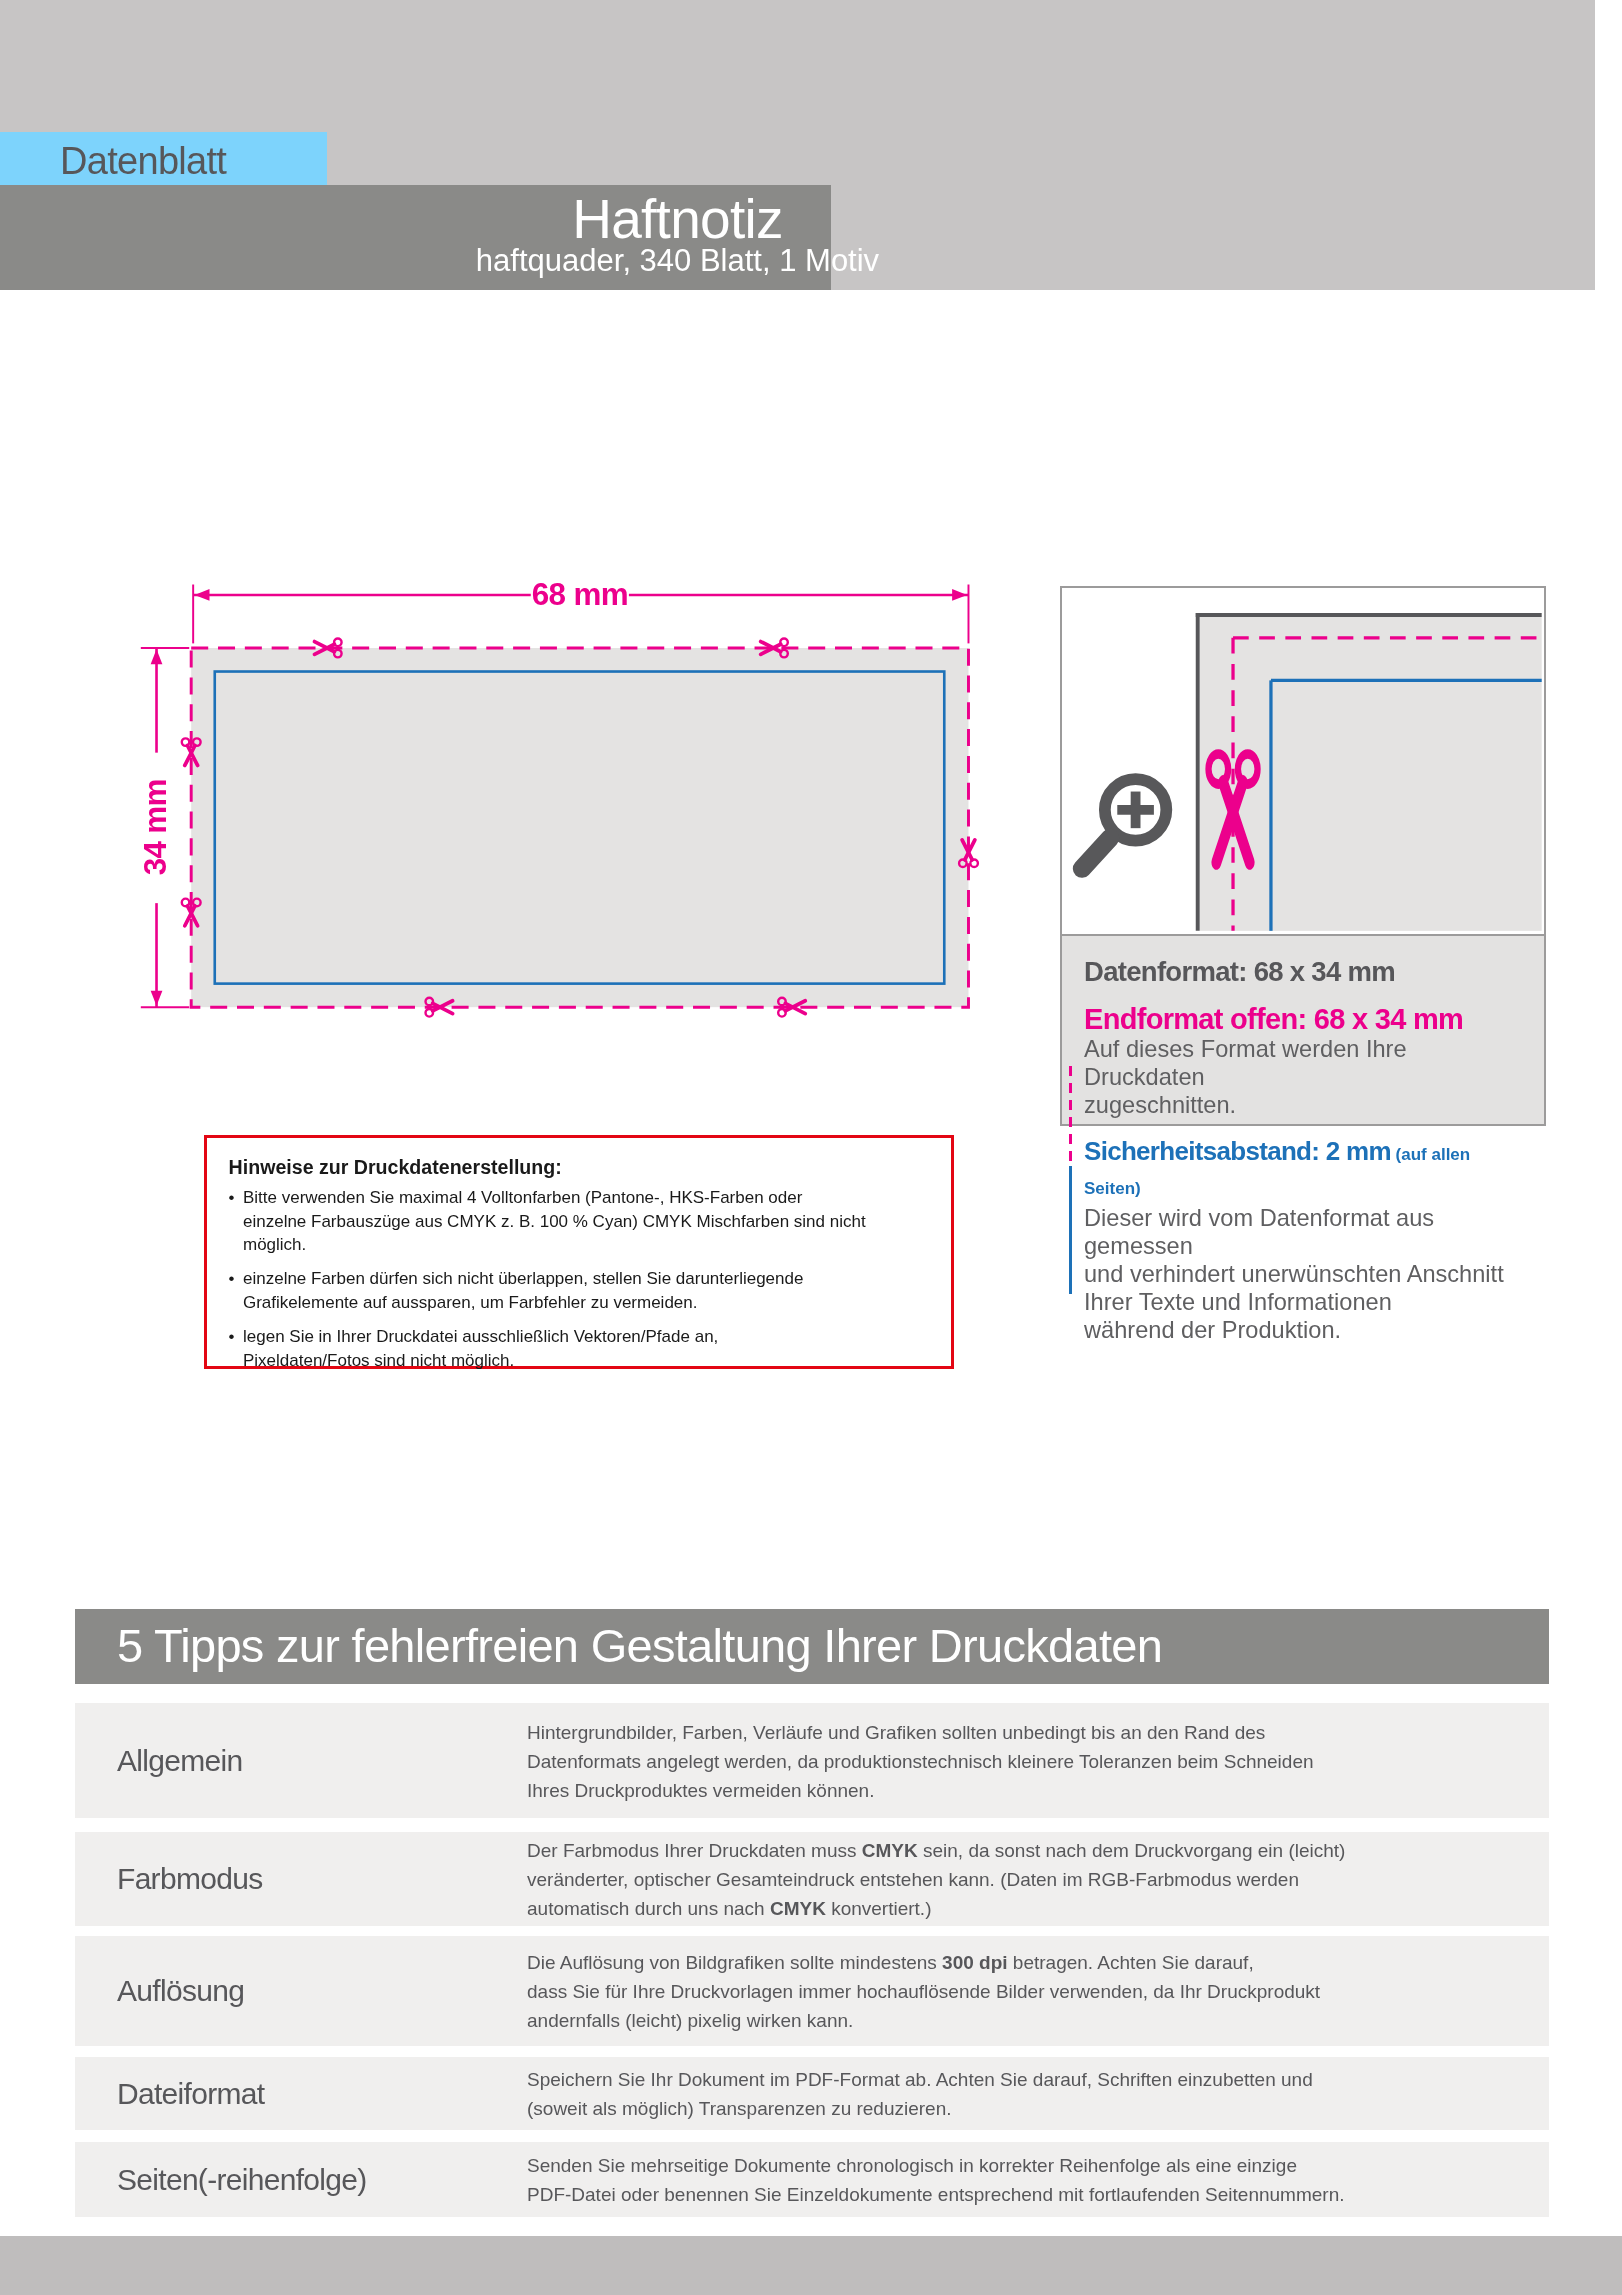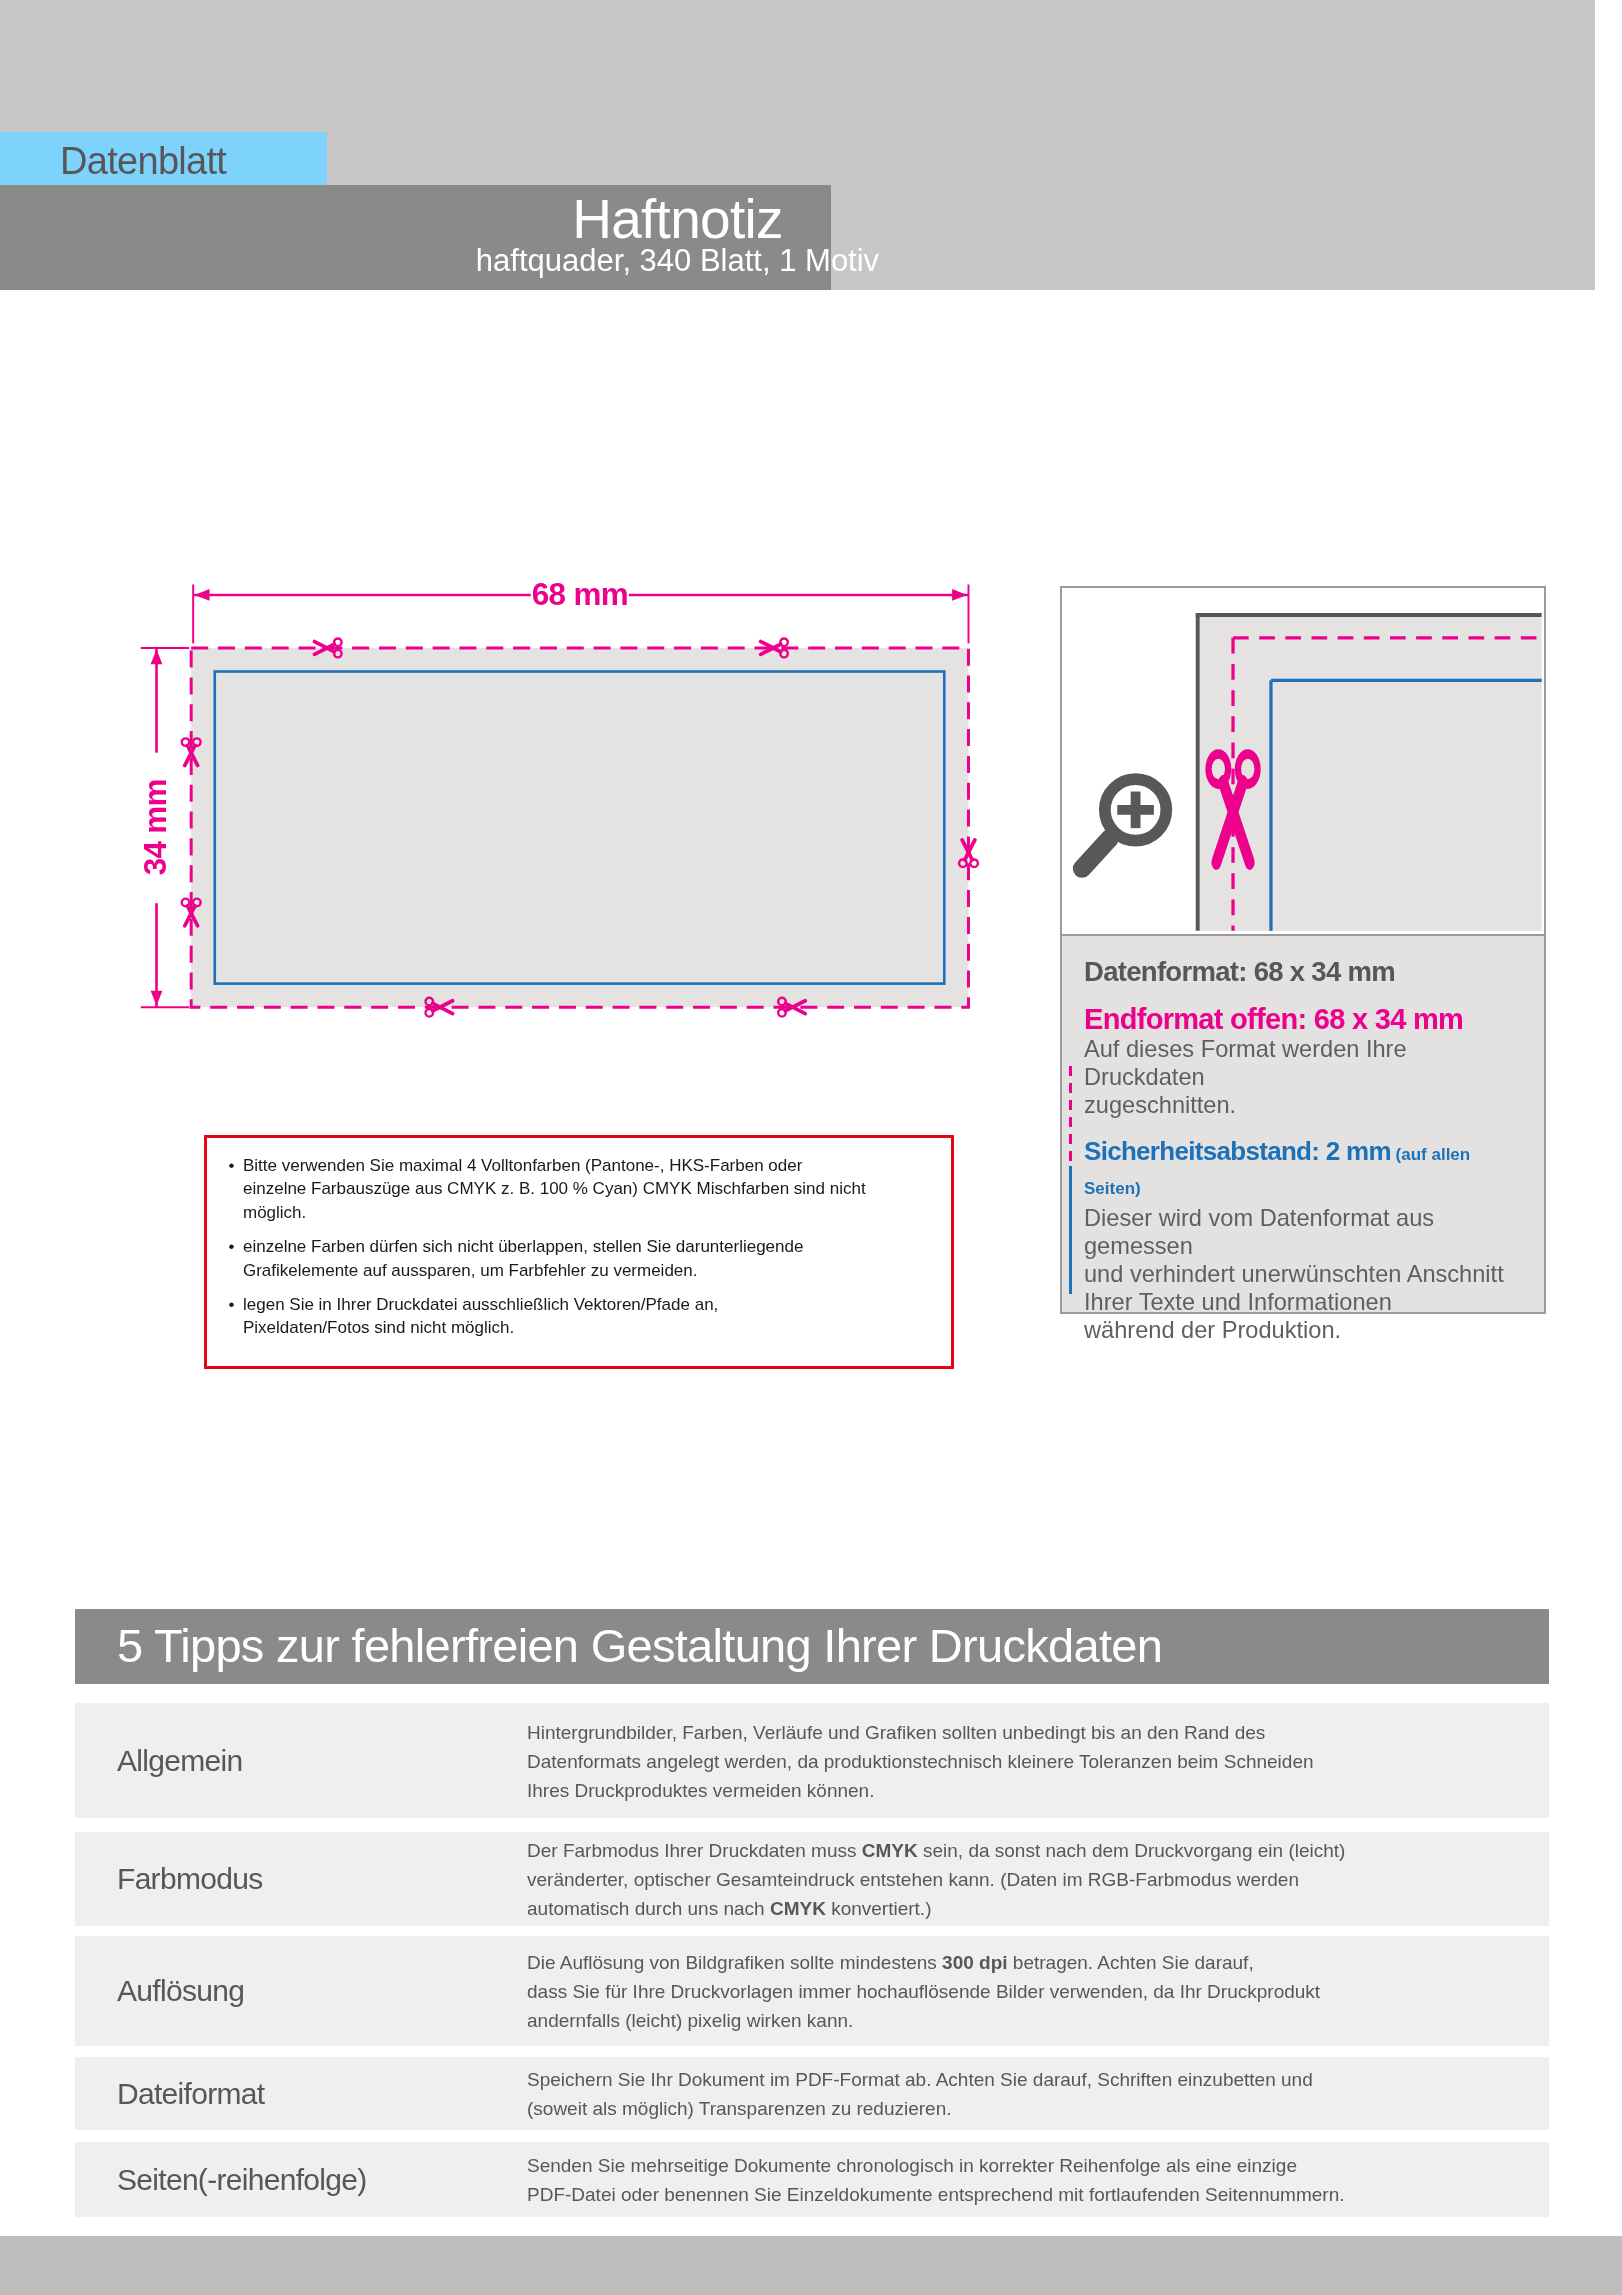--- a/index.html
+++ b/index.html
@@ -36,21 +36,21 @@
   .dim-text{font-family:"Liberation Sans",sans-serif;font-weight:bold;font-size:48px;letter-spacing:-1px;}
 
   
   .hinweise{left:204px;top:1135px;width:750px;height:234px;background:#ffffff;
     border:3.3px solid var(--red);box-sizing:border-box;padding:15.7px 19.6px 0 21.6px;color:var(--black);}
   .hinweise-title{font-size:19.6px;font-weight:bold;line-height:26px;margin-bottom:6.5px;}
   .bullet{display:flex;font-size:17px;line-height:23.6px;margin-bottom:10.5px;}
   .bullet .dot{width:14.4px;flex:none;}
 
   
-  .panel{left:1060px;top:586px;width:486px;height:728px;border:2.6px solid var(--panelborder);
+  .panel{left:1060px;top:586px;width:486px;height:540px;border:2.6px solid var(--panelborder);
     box-sizing:border-box;background:#ffffff;}
   .panel-textarea{position:absolute;left:0;right:0;top:346px;bottom:0;background:var(--panelgray);
     border-top:2px solid var(--panelborder);box-sizing:border-box;padding:19.6px 17px 0 22px;}
   .panel-h{font-size:27.5px;font-weight:bold;line-height:31px;letter-spacing:-0.7px;color:var(--darktext);}
   .panel-h.magenta{color:var(--magenta);font-size:29px;}
   .panel-h.blue{color:var(--blue);font-size:26px;}
   .panel-h .suffix{font-size:17px;font-weight:bold;letter-spacing:0;}
   .panel-body{font-size:23.6px;line-height:28px;color:#5f5f61;}
   .gap26{height:17px;}
   .accent-dash{position:absolute;left:6.5px;top:130px;width:3.3px;height:108px;
@@ -125,20 +125,21 @@
     <use href="#sc" xlink:href="#sc" transform="translate(1182,990) scale(-1.15,1.15)"></use>
     <use href="#sc" xlink:href="#sc" transform="translate(292,1150) rotate(90) scale(1.15)"></use>
     <use href="#sc" xlink:href="#sc" transform="translate(292,1395) rotate(90) scale(1.15)"></use>
     <use href="#sc" xlink:href="#sc" transform="translate(1480,1303) rotate(-90) scale(1.15)"></use>
     <use href="#sc" xlink:href="#sc" transform="translate(672,1539) scale(1.15)"></use>
     <use href="#sc" xlink:href="#sc" transform="translate(1211,1539) scale(1.15)"></use>
   </g>
 </svg>
 
 <div class="abs hinweise">
+  <div class="hinweise-title">Hinweise zur Druckdatenerstellung:</div>
   <div class="bullet">
     <span class="dot">•</span>
     <div>Bitte verwenden Sie maximal 4 Volltonfarben (Pantone-, HKS-Farben oder<br>einzelne Farbauszüge aus CMYK z. B. 100 % Cyan) CMYK Mischfarben sind nicht möglich.</div>
   </div>
   <div class="bullet">
     <span class="dot">•</span>
     <div>einzelne Farben dürfen sich nicht überlappen, stellen Sie darunterliegende<br>Grafikelemente auf aussparen, um Farbfehler zu vermeiden.</div>
   </div>
   <div class="bullet">
     <span class="dot">•</span>

